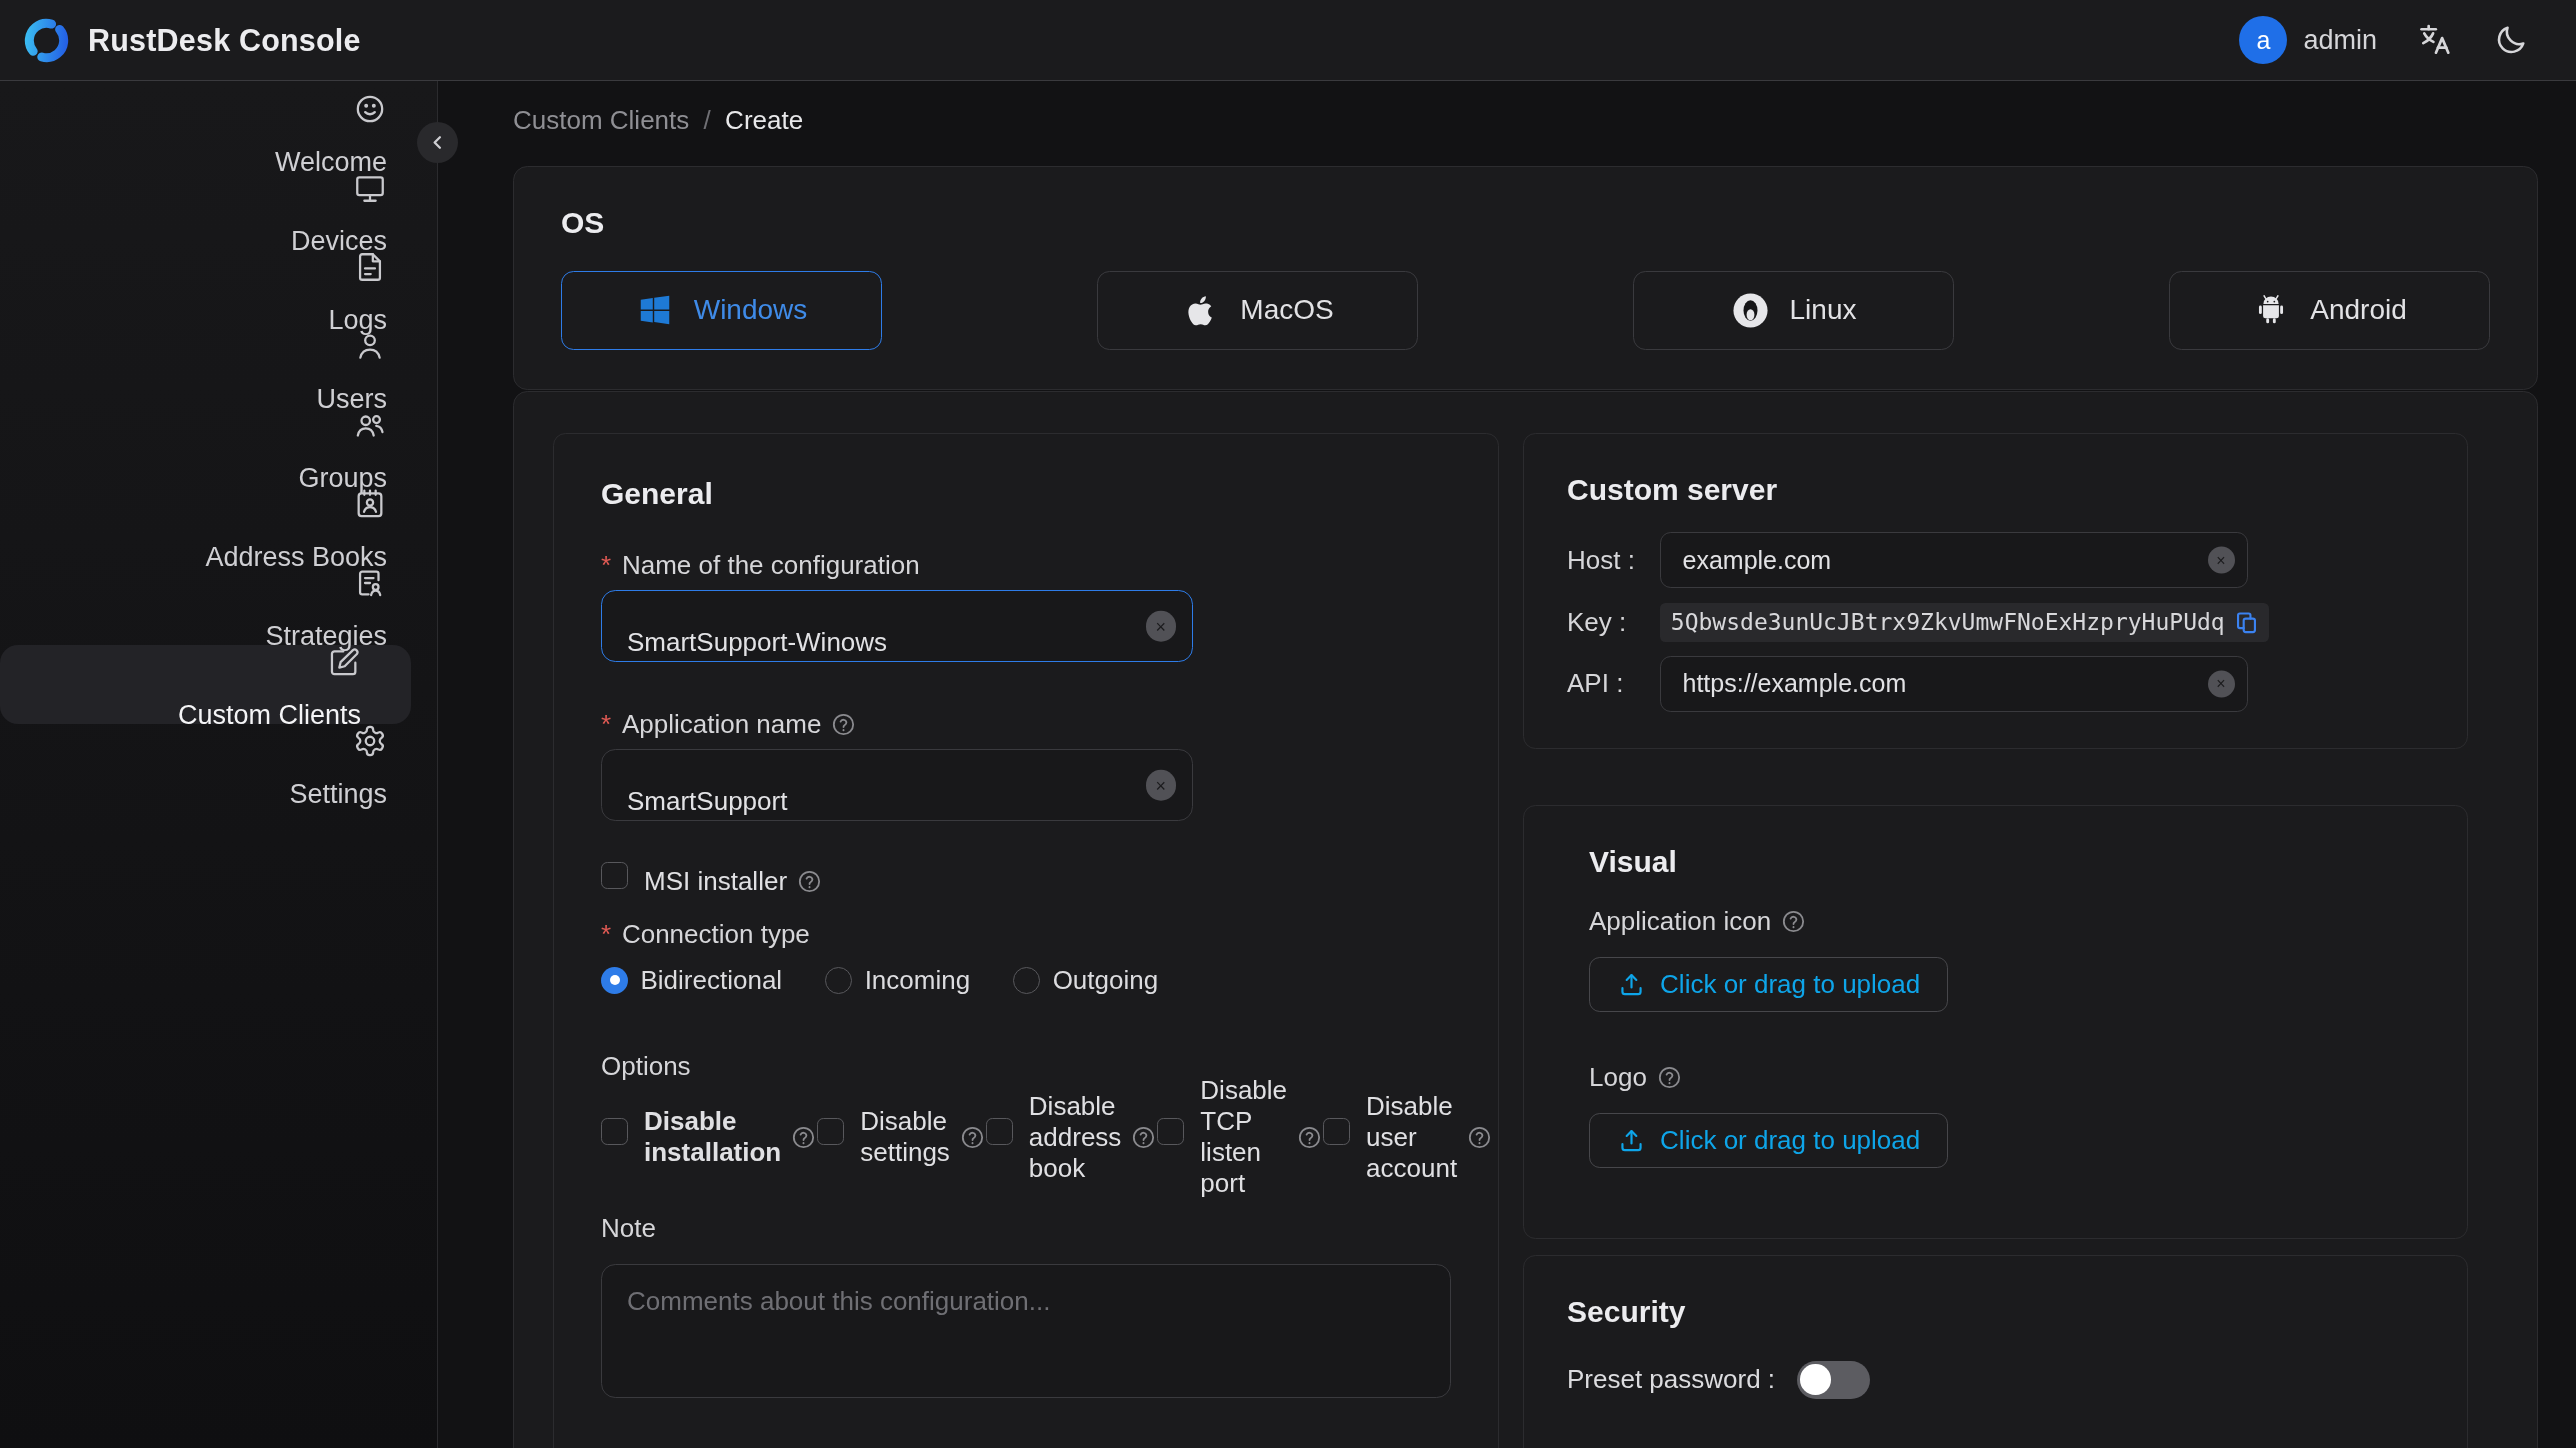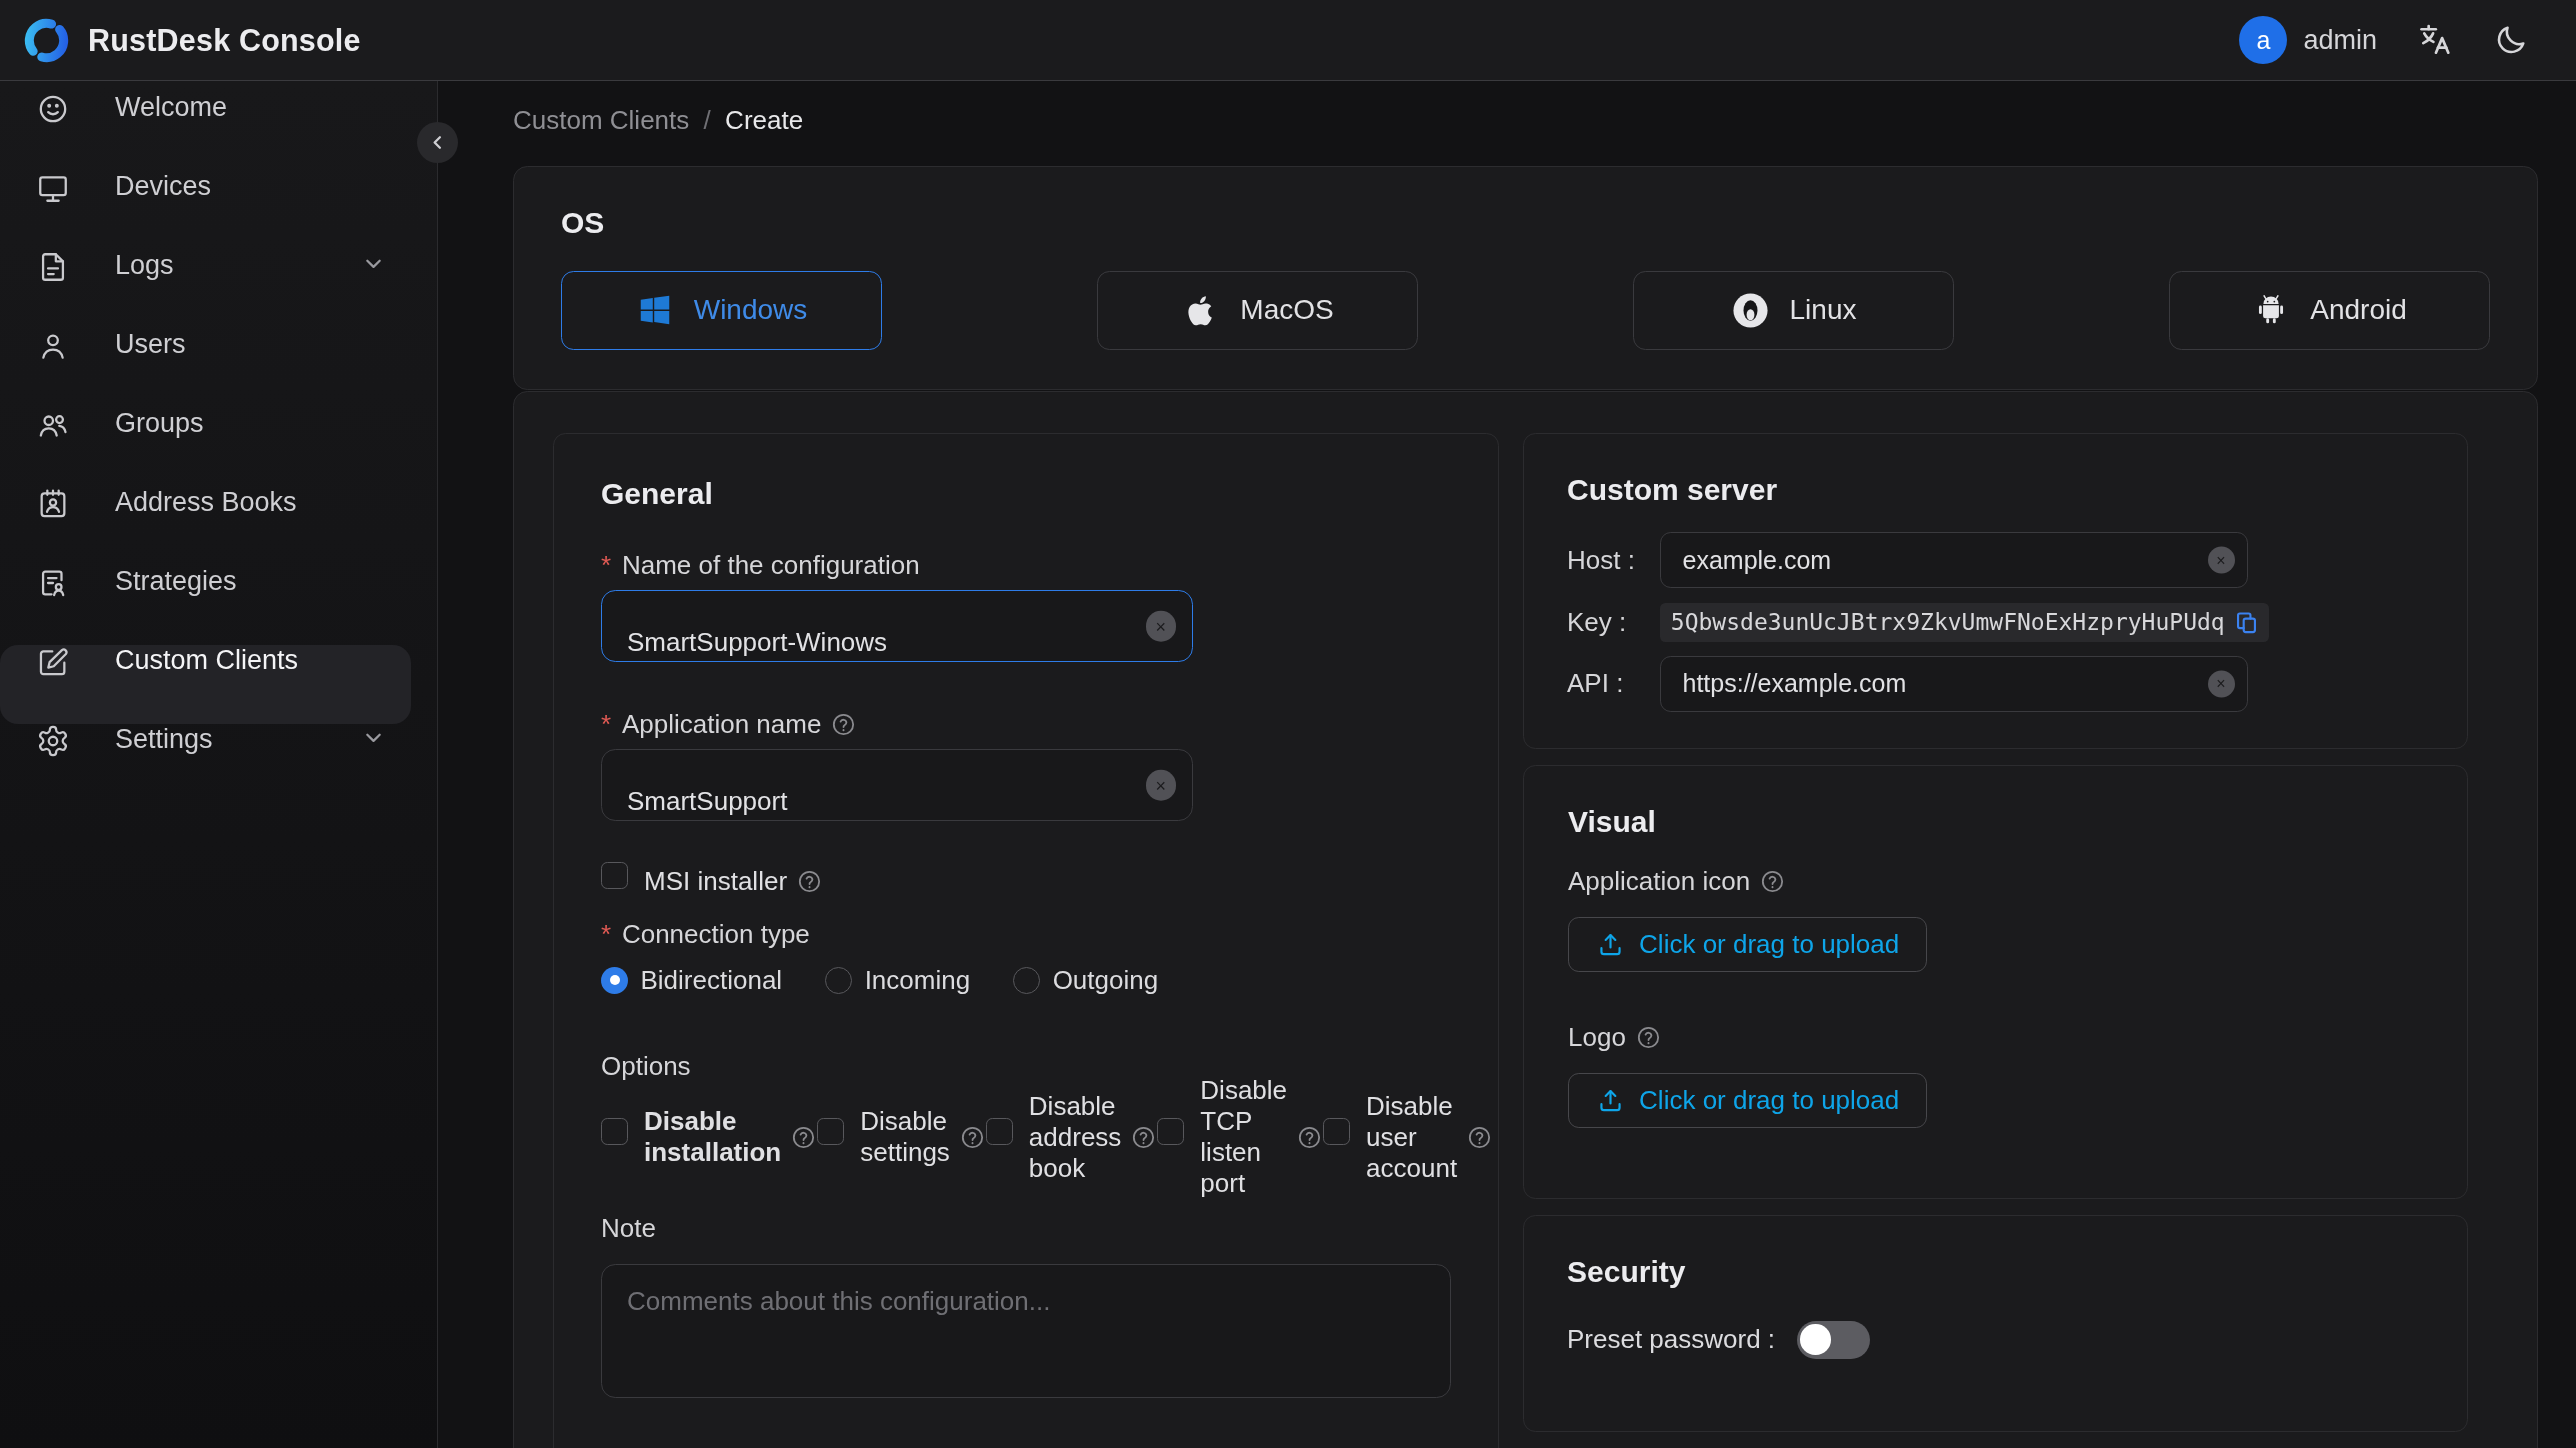--- a/index.html
+++ b/index.html
@@ -32,22 +32,22 @@
 
   
   .shell { display:flex; height:1368px; }
   .sidebar {
     width:438px; flex:0 0 438px; position:relative;
     background:linear-gradient(#18181a, #0f0f11);
     border-right:0.9px solid #2b2b2e;
     padding-top:10.8px;
   }
   .nav-item {
-    height:79px; display:flex; align-items:flex-start; gap:45px;
-    padding:0 50px 0 36px; color:#cfcfd3; cursor:pointer;
+    height:79px; display:flex; align-items:flex-end; gap:21px;
+    padding:0 50px 0 36px; color:#cfcfd3; cursor:pointer;flex-direction:column;
   }
   .nav-item .nav-label { font-size:27px; }
   .nav-item.active {
     background:#232327; border-radius:18px; margin-right:26px; color:#f4f4f6;
   }
   .nav-icon { flex:0 0 34px; color:#c9c9cd; }
   .nav-chevron { margin-left:auto; color:#9a9a9f; }
   .collapse-btn {
     position:absolute; top:41px; right:-20.6px; width:41px; height:41px;
     border-radius:50%; background:#29292c; border:none; cursor:pointer;
@@ -73,21 +73,21 @@
     gap:20px; color:#e2e2e5; font-size:28px; cursor:pointer;
     font-family:"Liberation Sans", sans-serif;
   }
   .os-btn.selected { border-color:#2e7ce8; color:#3f8be8; }
 
   .form-card { margin-top:1.8px; padding:41px 39px; display:flex; gap:24px; height:1076px; }
   .inner-card { background:#1b1b1d; border:0.9px solid #2c2c2f; border-radius:12.5px; }
   .general-card { width:946px; padding:43px 47px; height:1255px; }
   .right-col { width:945px; display:flex; flex-direction:column; gap:16px; }
   .server-card { padding:39px 43px 36px 43px; }
-  .visual-card { padding:39px 43px 70px 44px; }
+  .visual-card { padding:39px 43px 70px 65px;margin-top:40px; }
   .security-card { padding:39px 43px 72px 43px; }
 
   .field-label { display:flex; align-items:center; gap:9px; color:#d6d6d9; font-size:26px; }
   .req { color:#e05a54; margin-right:1.8px; }
   .help-icon { color:#8a8a8e; flex:0 0 27px; }
 
   .text-input-wrap {
     position:relative; width:592px; height:72px; margin-top:9px;
     border:1.8px solid #3a3a3e; border-radius:14.3px; background:#18181a;
     display:flex; align-items:center; padding:0 57px 0 25px;

